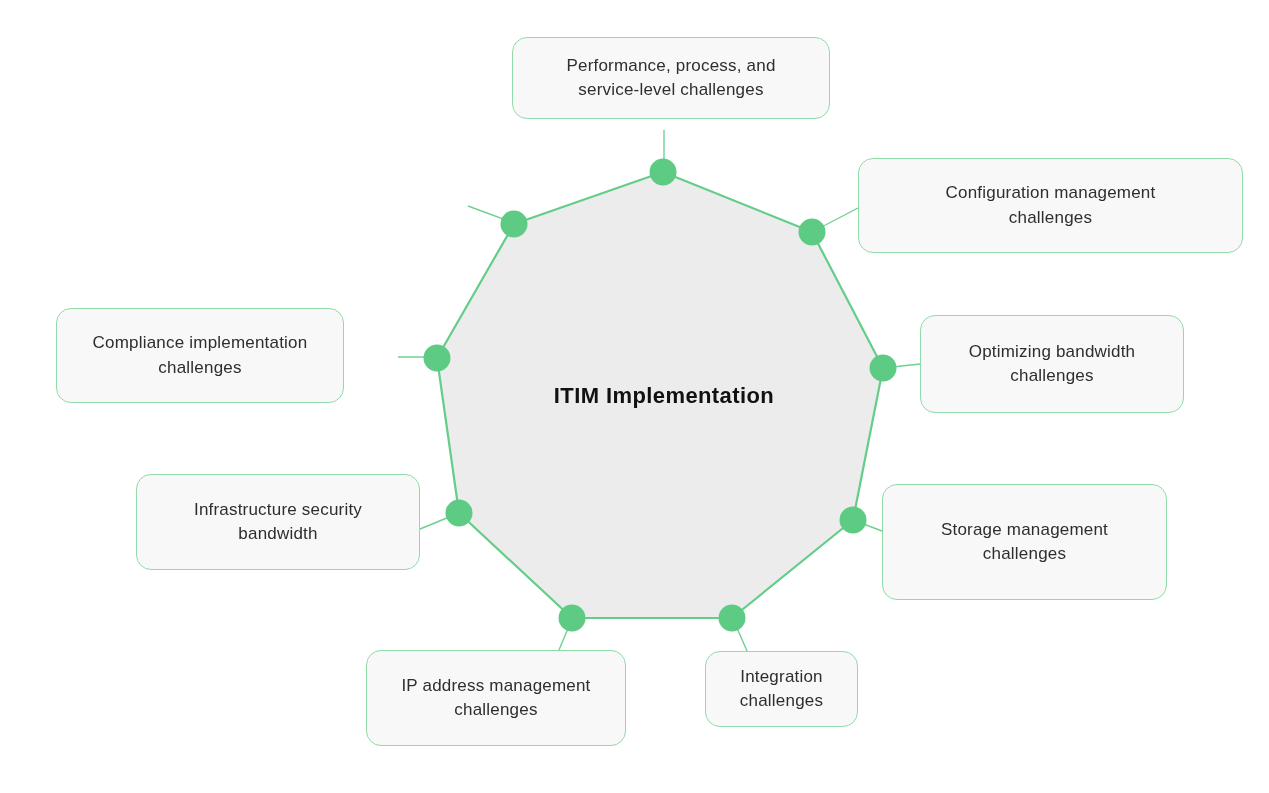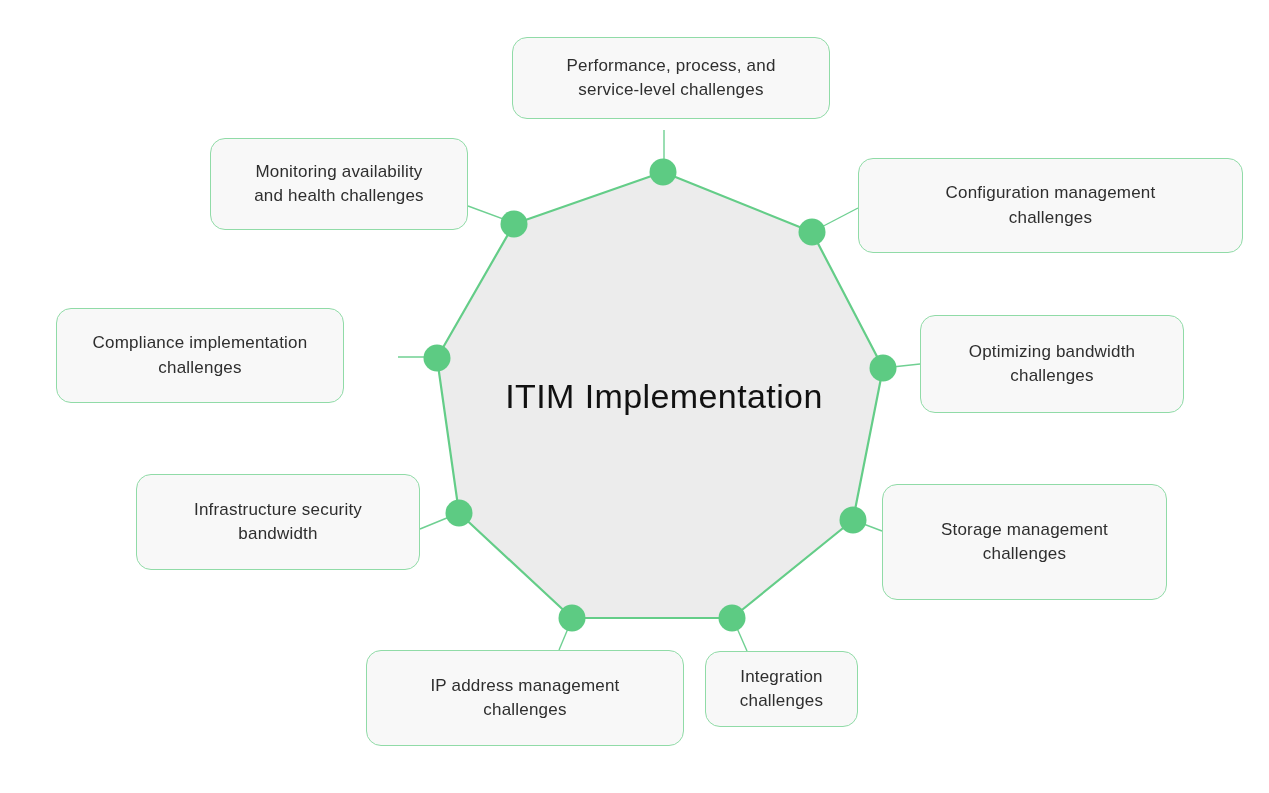--- a/index.html
+++ b/index.html
@@ -58,22 +58,22 @@
     line-height:1.42;
     letter-spacing:0.2px;
   }
   .center-title{
     position:absolute;
     left:664px;
     top:396px;
     transform:translate(-50%,-50%);
     white-space:nowrap;
     color:var(--title-text);
-    font-size:34px;
-    font-weight:400;
+    font-size:22px;
+    font-weight:700;
     letter-spacing:0.4px;
   }
 </style>
 </head>
 <body>
 
 <div class="stage">
 
   <svg class="diagram-canvas" width="1269" height="793" viewBox="0 0 1269 793">
 
@@ -120,33 +120,29 @@
   <div class="node-box" style="left:882px;top:484px;width:285px;height:116px">
     <span class="node-label">Storage management
 challenges</span>
   </div>
 
   <div class="node-box" style="left:705px;top:651px;width:153px;height:76px">
     <span class="node-label">Integration
 challenges</span>
   </div>
 
-  <div class="node-box" style="left:366px;top:650px;width:318px;height:96px">
+  <div class="node-box" style="left:366px;top:650px;width:260px;height:96px">
     <span class="node-label">IP address management
 challenges</span>
   </div>
 
   <div class="node-box" style="left:136px;top:474px;width:284px;height:96px">
     <span class="node-label">Infrastructure security
 bandwidth</span>
   </div>
 
   <div class="node-box" style="left:56px;top:308px;width:288px;height:95px">
     <span class="node-label">Compliance implementation
 challenges</span>
   </div>
 
-  <div class="node-box" style="left:210px;top:138px;width:258px;height:92px">
-    <span class="node-label">Monitoring availability
-and health challenges</span>
-  </div>
 
 </div>
 
 </body></html>

